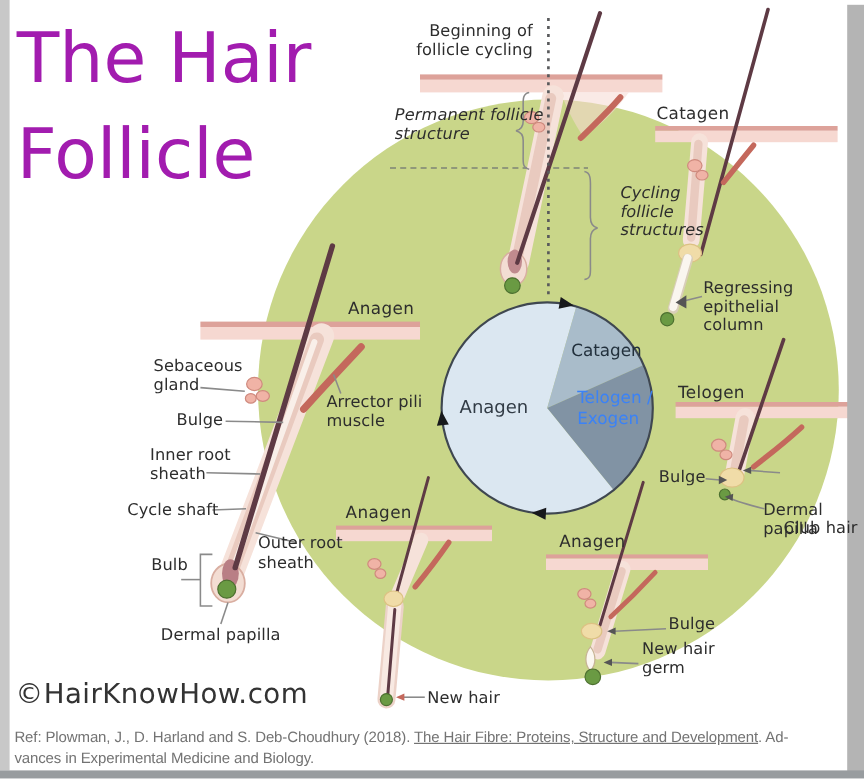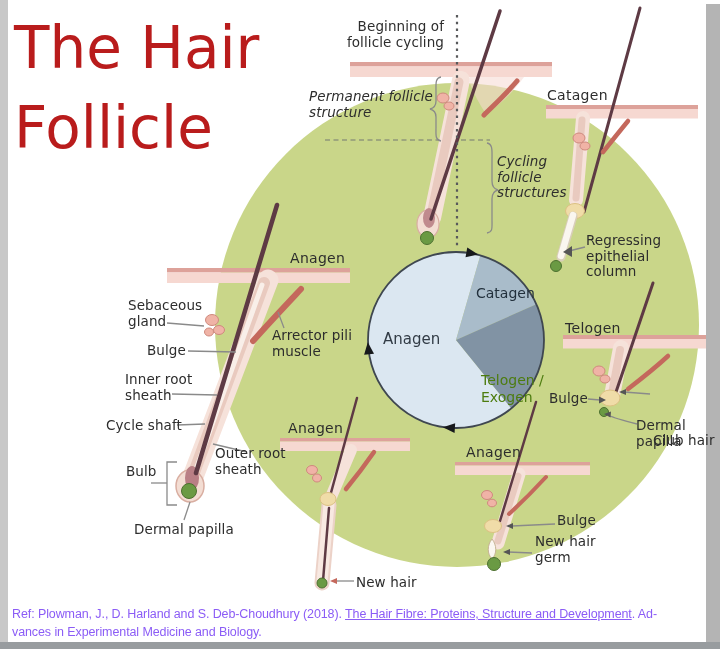--- a/index.html
+++ b/index.html
@@ -9,31 +9,31 @@
     --pie-anagen:#dbe7f1; --pie-catagen:#a9bcca; --pie-telogen:#8193a4;
     --pie-outline:#3f4750; --label:#2d2d2d; --pointer:#8a8a8a;
   }
   html,body{margin:0;padding:0;background:#fff;}
   .stage-wrap{position:relative;width:720px;height:649px;background:#fff;overflow:hidden;
     font-family:"DejaVu Sans",sans-serif;}
   .edge-left{position:absolute;left:0;top:0;width:8px;height:642px;background:#c8c8c8;}
   .edge-right{position:absolute;left:706px;top:4px;width:14px;height:639px;background:#b4b4b4;}
   .bottom-bar{position:absolute;left:0;top:642px;width:720px;height:7px;background:#989c9f;}
   svg.canvas{position:absolute;left:0;top:0;}
-  .title-line{position:absolute;left:14px;font-size:58px;line-height:80px;color:#b91c1c;
+  .title-line{position:absolute;left:14px;font-size:58px;line-height:80px;color:#a21caf;
     letter-spacing:0px;white-space:nowrap;}
   .lbl{position:absolute;font-size:13.5px;line-height:15.5px;color:var(--label);
     white-space:pre-line;letter-spacing:.1px;}
   .stage{font-size:14px;letter-spacing:.3px;}
-  .it{font-style:italic;}
+  .it{font-style:italic;margin-left:20px;}
   .ra{text-align:right;}
   .pie-lbl{position:absolute;white-space:pre-line;color:#323c46;}
   .watermark{position:absolute;left:13px;top:566px;font-size:23px;color:#333;letter-spacing:.4px;}
   .citation{position:absolute;left:12px;top:605px;width:700px;font-family:"Liberation Sans",sans-serif;
-    font-size:12.5px;line-height:18px;color:#8b5cf6;letter-spacing:-.1px;white-space:nowrap;}
+    font-size:12.5px;line-height:18px;color:#737373;letter-spacing:-.1px;white-space:nowrap;}
   .citation .u{text-decoration:underline;}
   
   .f-green{fill:var(--green-circle);}
   .f-skin{fill:var(--skin-band);}
   .f-skinedge{fill:var(--skin-band-edge);}
   .s-tube{stroke:var(--follicle-tube);stroke-linecap:round;}
   .s-tube2{stroke:var(--follicle-inner);stroke-linecap:round;}
   .s-hair{stroke:var(--hair);stroke-linecap:round;}
   .s-muscle{stroke:var(--muscle);fill:none;stroke-linecap:round;}
   .f-seb{fill:var(--sebaceous);stroke:#cf8a7e;stroke-width:1;}
@@ -222,21 +222,22 @@
   <div class="lbl" style="left:134px;top:522px;">Dermal papilla</div>
   <div class="lbl stage" style="left:288px;top:421px;">Anagen</div>
   <div class="lbl" style="left:356px;top:575px;">New hair</div>
   <div class="lbl stage" style="left:466px;top:445px;">Anagen</div>
   <div class="lbl" style="left:557px;top:513px;">Bulge</div>
   <div class="lbl" style="left:535px;top:534px;">New hair
 germ</div>
 
   <div class="pie-lbl" style="left:383px;top:330px;font-size:15px;">Anagen</div>
   <div class="pie-lbl" style="left:476px;top:285px;font-size:14px;color:#22303c;">Catagen</div>
-  <div class="pie-lbl" style="left:481px;top:324px;font-size:14px;line-height:17px;color:#4d7c0f;margin-top:48px;">Telogen /
+  <div class="pie-lbl" style="left:481px;top:324px;font-size:14px;line-height:17px;color:#3b82f6;">Telogen /
 Exogen</div>
 
+  <div class="watermark">©HairKnowHow.com</div>
   <div class="citation">
     <span>Ref: Plowman, J., D. Harland and S. Deb-Choudhury (2018). </span><span class="u">The Hair Fibre: Proteins, Structure and Development</span><span>. Ad-</span><br>
     <span>vances in Experimental Medicine and Biology.</span>
   </div>
 
 </div>
 
 </body></html>

